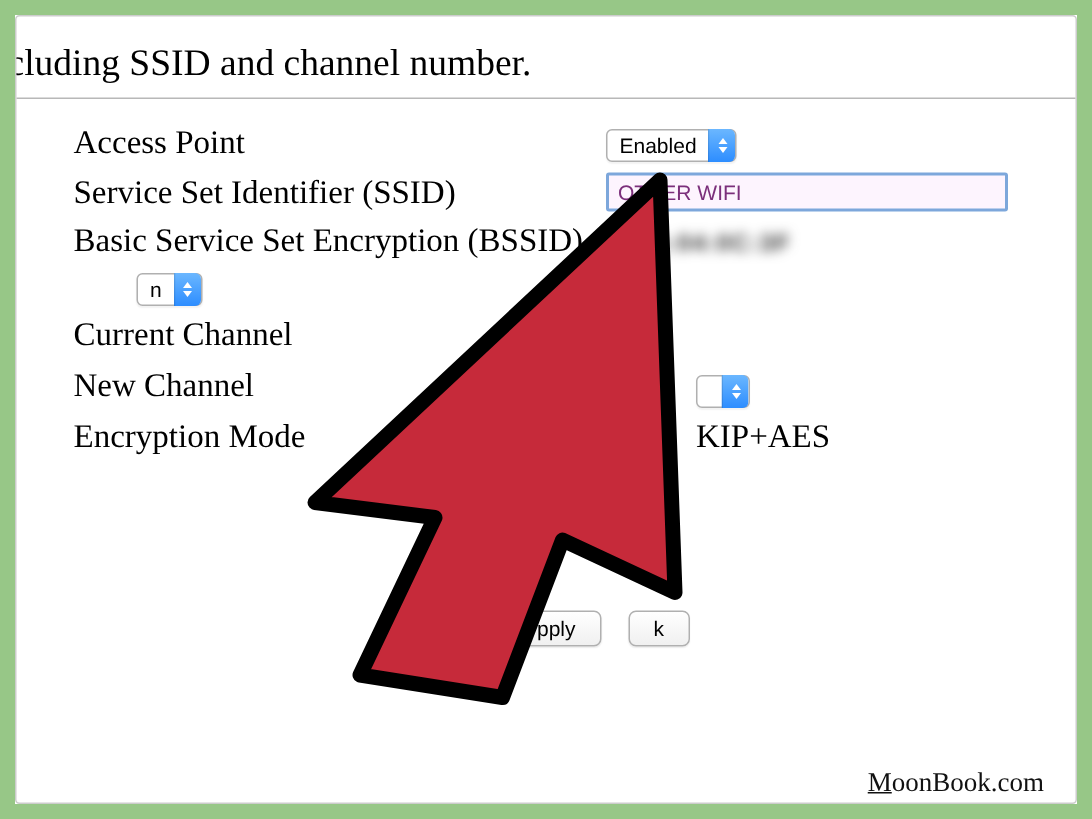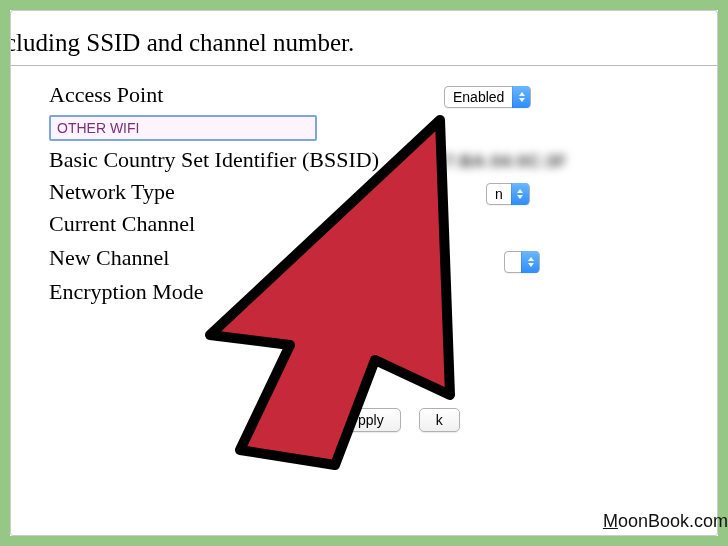--- a/index.html
+++ b/index.html
@@ -45,21 +45,20 @@
   .hr {
     border: none;
     border-top: 1px solid #b8b8b8;
     margin: 6px 0 16px 0;
   }
   .form-row {
     display: flex;
     align-items: center;
     margin-bottom: 6px;
     padding-left: 38px;
-    gap: 40px;
   }
   .label {
     width: 355px;
     font-size: 22px;
     color: #000;
   }
   .value-cell {
     flex: 0 0 auto;
   }
   .mac-select {
@@ -147,23 +146,23 @@
   }
   .arrow-overlay {
     position: absolute;
     left: 170px;
     top: 95px;
     z-index: 50;
     pointer-events: none;
   }
   .watermark {
     position: absolute;
-    right: 0;
+    right: 32px;
     bottom: 14px;
-    font-family: Liberation Sans, sans-serif;
+    font-family: Liberation Serif, serif;
     font-size: 18px;
     color: #111;
     z-index: 101;
   }
   .watermark .m-underline { text-decoration: underline; }
 </style>
 </head>
 <body>
 
 <div class="page">
@@ -175,34 +174,34 @@
     <div class="label">Access Point</div>
     <div class="value-cell">
       <div class="mac-select">
         <span class="sel-text">Enabled</span>
         <span class="sel-btn"></span>
       </div>
     </div>
   </div>
 
   <div class="form-row">
+    <div class="label">Service Set Identifier (SSID)</div>
     <div class="value-cell">
       <input class="text-input" type="text" value="OTHER WIFI" style="">
     </div>
   </div>
 
   <div class="form-row">
-    <div class="label">Basic Country Set Identifier (BSSID)</div>
+    <div class="label">Basic Service Set Encryption (BSSID)</div>
     <div class="value-cell">
       <span class="blurred-text">7:BA:04:0C:3F</span>
     </div>
   </div>
 
   <div class="form-row">
-    <div class="label">Network Type</div>
     <div class="value-cell" style="padding-left:42px;">
       <div class="mac-select">
         <span class="sel-text">n</span>
         <span class="sel-btn"></span>
       </div>
     </div>
   </div>
 
 
   <div class="form-row">
@@ -215,20 +214,23 @@
     <div class="value-cell" style="padding-left:60px;">
       <div class="mac-select">
         <span class="sel-text" style="min-width:10px;"></span>
         <span class="sel-btn"></span>
       </div>
     </div>
   </div>
 
   <div class="form-row">
     <div class="label">Encryption Mode</div>
+    <div class="value-cell" style="padding-left:60px;">
+      <span class="partial-text">KIP+AES</span>
+    </div>
   </div>
 
   <div class="button-row">
     <div class="mac-button">
       <span>pply</span>
     </div>
     <div class="mac-button">
       <span>k</span>
     </div>
   </div>

